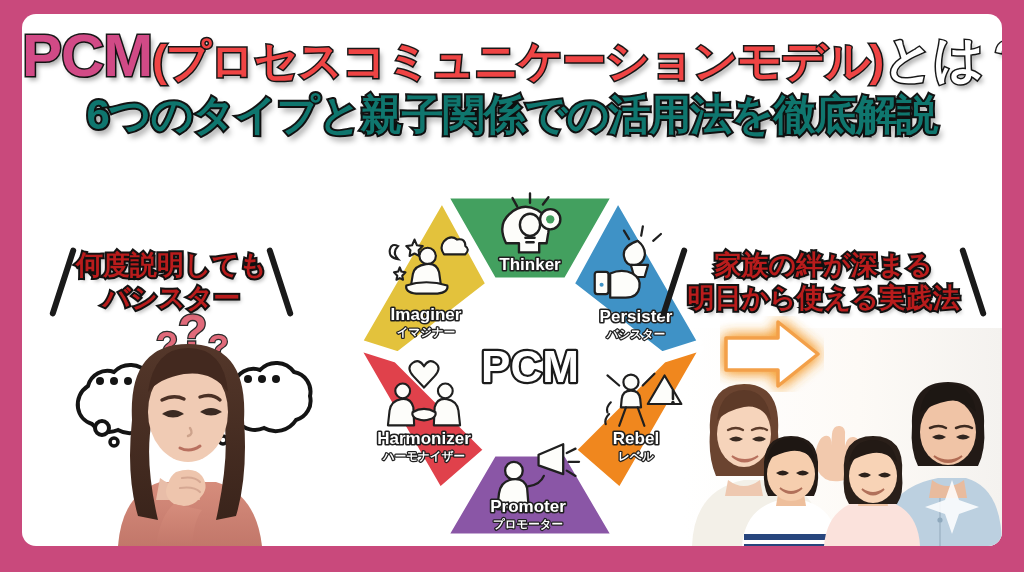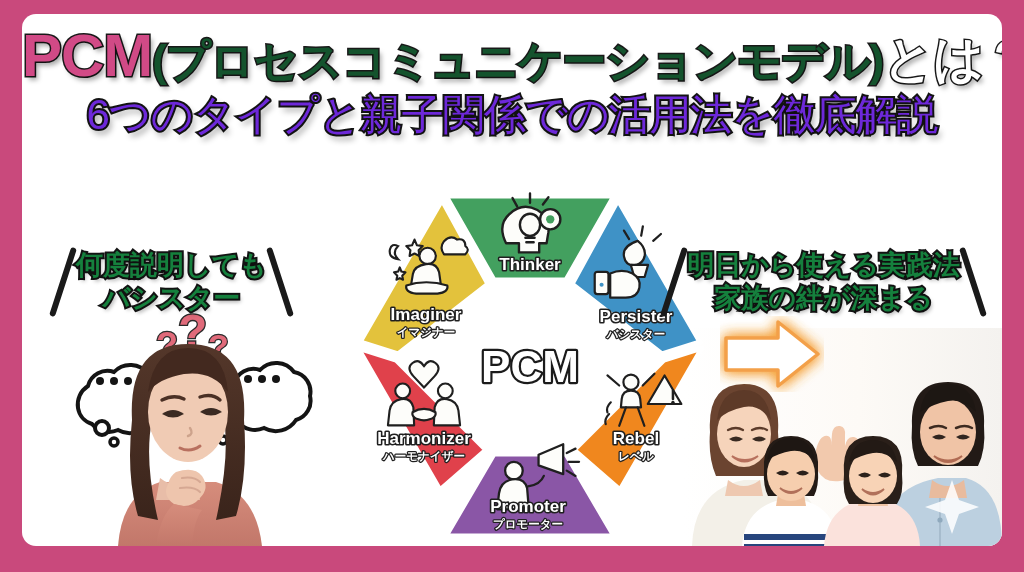--- a/index.html
+++ b/index.html
@@ -36,53 +36,53 @@
     white-space:nowrap; letter-spacing:-1px;
   }
   .pcm-word {
     color:#d14a86;
     -webkit-text-stroke:3px #1a1a1a;
     paint-order:stroke fill;
     font-size:60px;
     text-shadow:3px 4px 5px rgba(0,0,0,.35);
   }
   .jp-orange {
-    color:#14532d;
+    color:#ef4444;
     -webkit-text-stroke:3px #1a1a1a;
     paint-order:stroke fill;
     font-size:44px;
     text-shadow:3px 4px 5px rgba(0,0,0,.35);
   }
   .jp-white {
     color:#ffffff;
     -webkit-text-stroke:3px #1a1a1a;
     paint-order:stroke fill;
     font-size:50px;
     text-shadow:3px 4px 5px rgba(0,0,0,.35);
   }
   .ttl-line2 {
     margin-top:8px;
-    font-size:42px; font-weight:normal; line-height:1.0;
-    color:#6d28d9;
+    font-size:42px; font-weight:bold; line-height:1.0;
+    color:#0f766e;
     -webkit-text-stroke:4px #141414;
     paint-order:stroke fill;
     text-shadow:3px 5px 6px rgba(0,0,0,.45);
     white-space:nowrap;
     letter-spacing:-1px;
   }
 
   
   .catch {
     position:absolute; z-index:45;
     display:flex; align-items:center; gap:10px;
   }
   .catch .lines { text-align:center; }
   .catch .ln {
     font-size:27px; font-weight:bold; line-height:1.22;
-    color:#15803d;
+    color:#b91c1c;
     -webkit-text-stroke:4px #141414;
     paint-order:stroke fill;
     text-shadow:2px 3px 4px rgba(0,0,0,.4);
     white-space:nowrap;
   }
   .slash {
     width:6px; height:72px;
     background:#1a1a1a;
     border-radius:3px;
   }
@@ -156,22 +156,22 @@
       <div class="lines">
         <div class="ln">何度説明しても</div>
         <div class="ln">バシスター</div>
       </div>
       <div class="slash r"></div>
     </div>
 
     <div class="catch" id="catch-right">
       <div class="slash l"></div>
       <div class="lines">
+        <div class="ln">家族の絆が深まる</div>
         <div class="ln">明日から使える実践法</div>
-        <div class="ln">家族の絆が深まる</div>
       </div>
       <div class="slash r"></div>
     </div>
 
     <div id="photo-left">
       <svg class="ph-svg" viewBox="0 0 276 250" xmlns="http://www.w3.org/2000/svg">
         <defs>
           <linearGradient id="hairG" x1="0" y1="0" x2="0" y2="1">
             <stop offset="0%" stop-color="#54372a"></stop>
               <stop offset="100%" stop-color="#3a241b"></stop>

